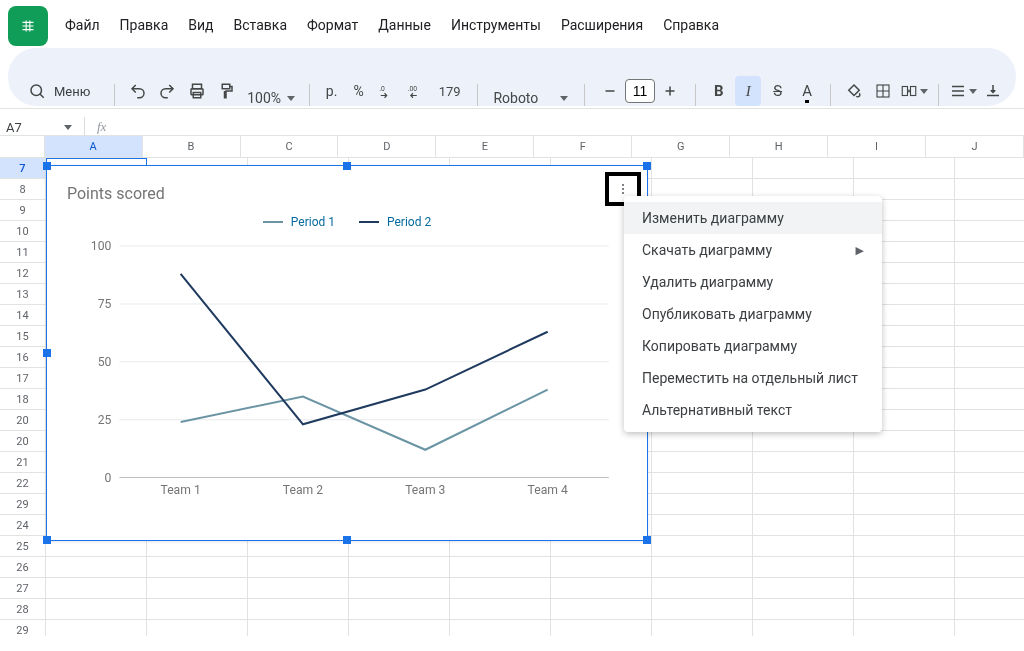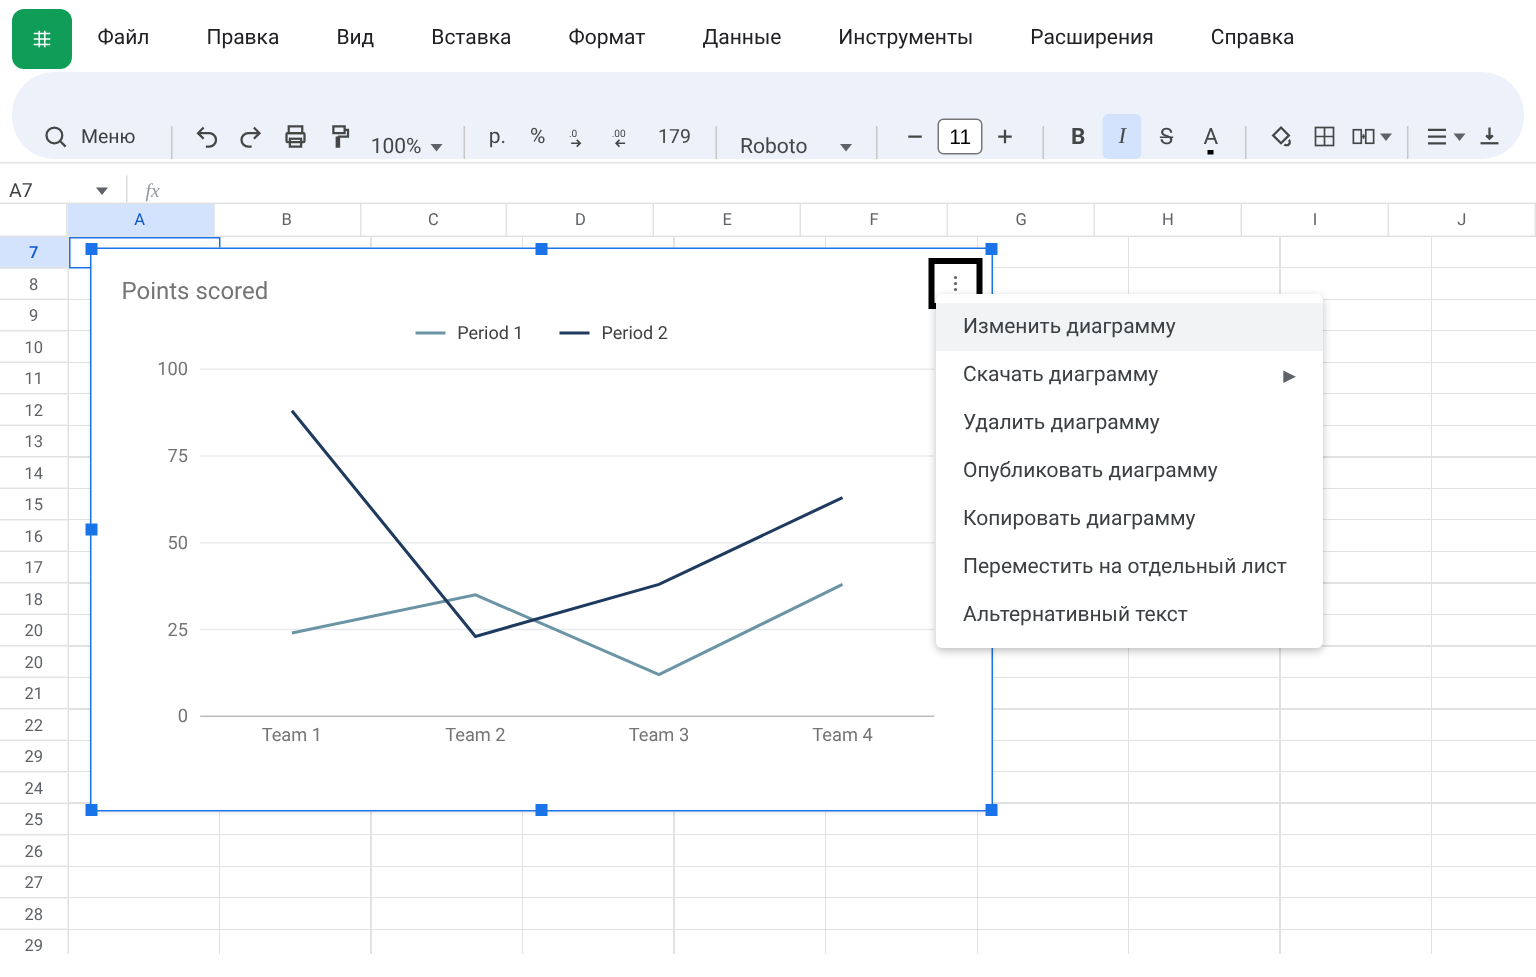--- a/index.html
+++ b/index.html
@@ -31,21 +31,21 @@
   .title-text {
     font-size: 18px; color:#3c4043; font-weight: 400;
     letter-spacing: .1px;
     padding: 2px 6px;
   }
   .title-icons { display:flex; gap:14px; align-items:center; color:#5f6368; }
   .title-icons svg { width:18px; height:18px; }
 
   
   .menubar {
-    display:flex; gap: 20px;
+    display:flex; gap: 2px;
     padding: 4px 8px 6px 62px;
     font-size: 14px;
     color:#202124;
     text-align:right;
   }
   .menubar span { padding: 4px 9px; border-radius:4px; cursor:default; }
 
   
   .toolbar {
     margin: 2px 8px;
@@ -137,41 +137,41 @@
     position:absolute;
     left:0; top:0;
     width:101px; height:21px;
     border:1px solid #1a73e8;
     background:#fff;
   }
 
   
   .chart-obj {
     position:absolute;
-    left: 60px; top: 165px;
+    left: 46px; top: 165px;
     width: 602px; height: 376px;
     background:#fff;
     border: 1px solid #1a73e8;
     box-shadow: 0 1px 3px rgba(0,0,0,.1);
   }
   .handle {
     position:absolute; width:8px; height:8px; background:#1a73e8;
   }
   .handle.tl{left:-4px;top:-4px}.handle.tr{right:-4px;top:-4px}
   .handle.bl{left:-4px;bottom:-4px}.handle.br{right:-4px;bottom:-4px}
   .handle.tm{left:50%;top:-4px;margin-left:-4px}
   .handle.bm{left:50%;bottom:-4px;margin-left:-4px}
   .handle.lm{left:-4px;top:50%;margin-top:-4px}
   .handle.rm{right:-4px;top:50%;margin-top:-4px}
 
   .chart-inner { padding: 18px 20px 10px 20px; height:100%; position:relative;}
   .chart-title { font-size:16px; color:#757575; font-family: Roboto, Arial; }
   .chart-legend {
     display:flex; gap:24px; justify-content:center;
-    font-size:12px; color:#404040; margin-top:12px;
+    font-size:12px; color:#0369a1; margin-top:12px;
   }
   .lg-item { display:flex; align-items:center; gap:8px;}
   .lg-swatch { width:20px; height:2px; }
   .plot-area {
     position:absolute;
     left: 44px; right: 28px; top: 76px; bottom: 42px;
   }
   .plot-area svg { width:100%; height:100%; overflow:visible;}
   .ytick { font-size:12px; fill:#757575; text-anchor:end; }
   .xtick { font-size:12px; fill:#757575; text-anchor:middle; }

